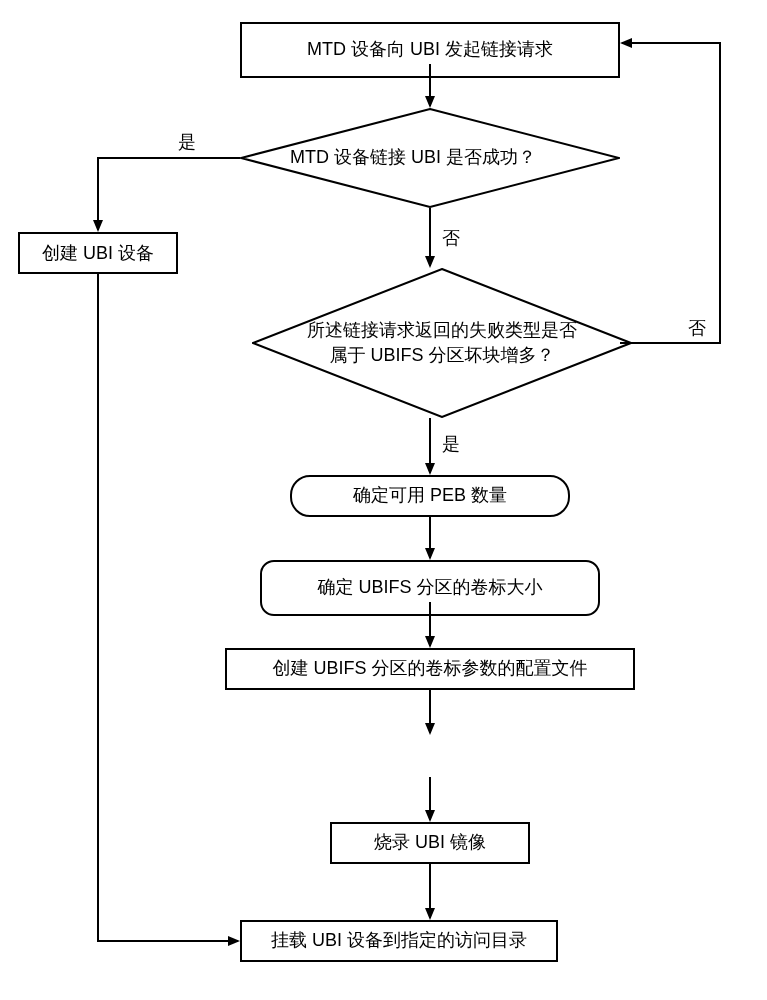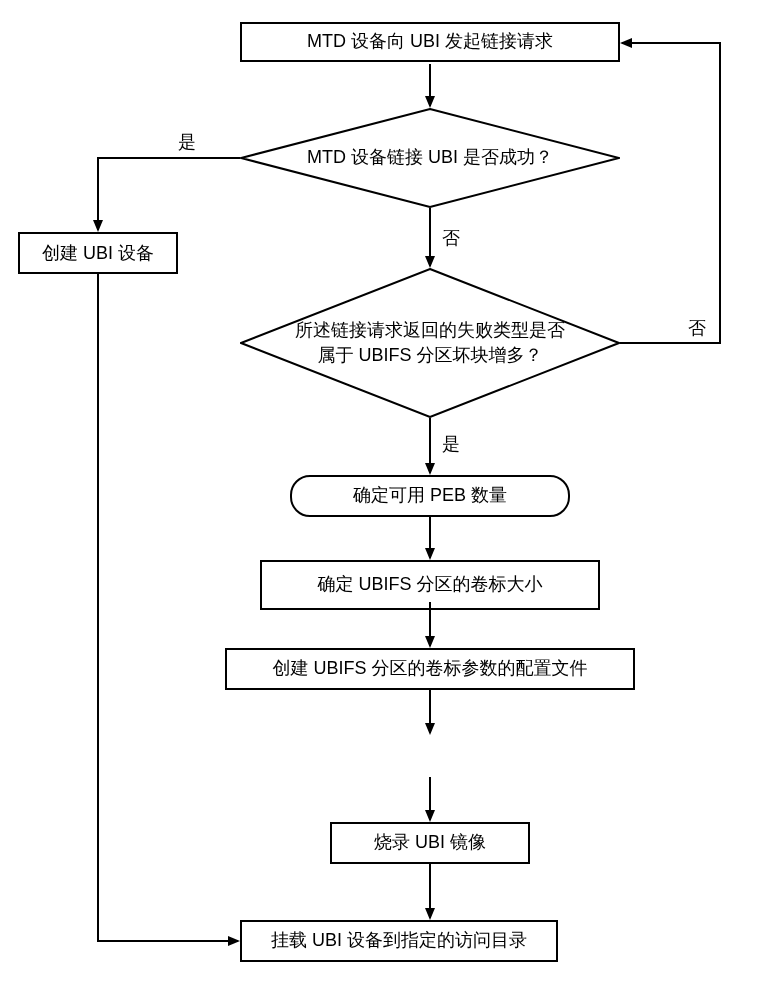--- a/index.html
+++ b/index.html
@@ -28,21 +28,20 @@
   }
   .diamond {
     width: 100%;
     height: 100%;
   }
   .diamond-text {
     position: absolute;
     left: 0; top: 0; right: 0; bottom: 0;
     display: flex;
     align-items: center;
-    justify-content: center;
     text-align: center;
     padding: 0 50px;
     line-height: 1.4;
   }
   .label {
     position: absolute;
     font-size: 18px;
   }
   svg.connectors {
     position: absolute;
@@ -50,51 +49,51 @@
     width: 767px;
     height: 1000px;
     pointer-events: none;
   }
 </style>
 </head>
 <body>
 
 <div class="flowchart">
 
-  <div class="box" style="left:240px; top:22px; width:380px; height:40px;">
+  <div class="box" style="left:240px; top:22px; width:380px; height:56px;">
     <span>MTD 设备向 UBI 发起链接请求</span>
   </div>
 
   <div class="diamond-wrap" style="left:240px; top:108px; width:380px; height:100px;">
     <svg class="diamond" viewBox="0 0 380 100" preserveAspectRatio="none">
       <polygon points="190,1 379,50 190,99 1,50" fill="#fff" stroke="#000" stroke-width="2"></polygon>
     </svg>
     <div class="diamond-text">
       <span>MTD 设备链接 UBI 是否成功？</span>
     </div>
   </div>
 
   <div class="box" style="left:18px; top:232px; width:160px; height:42px;align-items:flex-end;">
     <span>创建 UBI 设备</span>
   </div>
 
-  <div class="diamond-wrap" style="left:240px; top:268px; width:380px; height:150px;">
+  <div class="diamond-wrap" style="left:252px; top:268px; width:380px; height:150px;">
     <svg class="diamond" viewBox="0 0 380 150" preserveAspectRatio="none">
       <polygon points="190,1 379,75 190,149 1,75" fill="#fff" stroke="#000" stroke-width="2"></polygon>
     </svg>
     <div class="diamond-text">
       <span>所述链接请求返回的失败类型是否属于 UBIFS 分区坏块增多？</span>
     </div>
   </div>
 
   <div class="box" style="left:290px; top:475px; width:280px; height:42px;border-radius:20px;">
     <span>确定可用 PEB 数量</span>
   </div>
 
-  <div class="box" style="left:260px; top:560px; width:340px; height:50px;">
+  <div class="box" style="left:260px; top:560px; width:340px; height:56px;border-radius:14px;">
     <span>确定 UBIFS 分区的卷标大小</span>
   </div>
 
   <div class="box" style="left:225px; top:648px; width:410px; height:42px;">
     <span>创建 UBIFS 分区的卷标参数的配置文件</span>
   </div>
 
 
   <div class="box" style="left:330px; top:822px; width:200px; height:42px;">
     <span>烧录 UBI 镜像</span>

